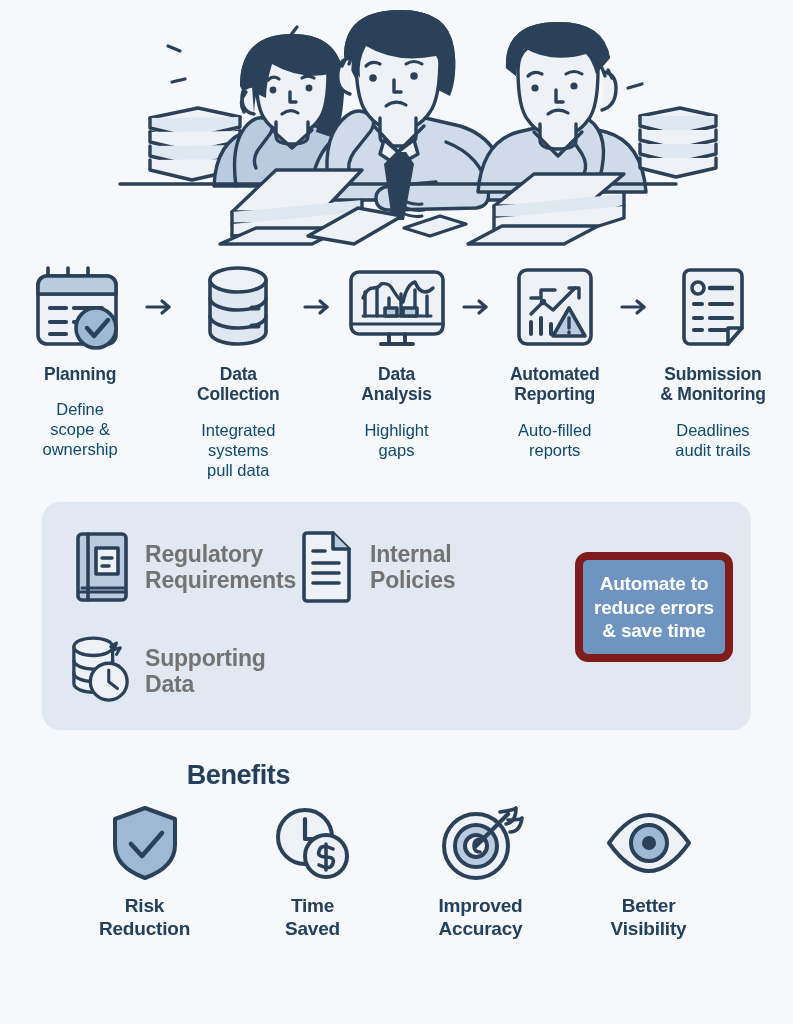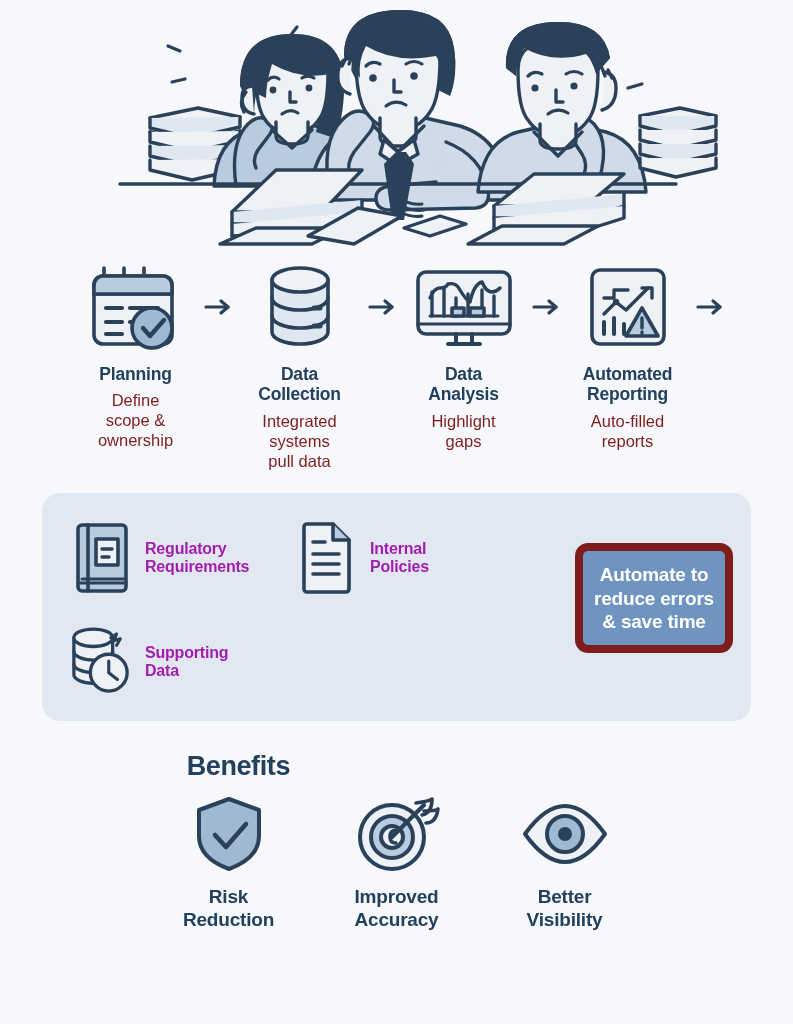--- a/index.html
+++ b/index.html
@@ -48,25 +48,25 @@
   .proc-title {
     margin-top: 14px;
     font-size: 17.5px;
     font-weight: bold;
     line-height: 1.17;
     text-align: center;
     color: #23405c;
     letter-spacing: -0.2px;
   }
   .proc-desc {
-    margin-top: 7px;
+    margin-top: 16px;
     font-size: 16.5px;
     line-height: 1.2;
     text-align: center;
-    color: #7f1d1d;
+    color: #0c4a6e;
   }
   .proc-arrow {
     width: 30px;
     height: 86px;
     display: flex;
     align-items: center;
     justify-content: center;
     flex: 0 0 auto;
   }
 
@@ -92,24 +92,24 @@
   }
   .doc-icon {
     width: 62px;
     height: 86px;
     flex: 0 0 auto;
     display: flex;
     align-items: center;
     justify-content: center;
   }
   .doc-label {
-    font-size: 16px;
+    font-size: 23px;
     font-weight: bold;
     line-height: 1.15;
-    color: #a21caf;
+    color: #737373;
     letter-spacing: -0.2px;
   }
   #automate-badge {
     position: absolute;
     right: 18px;
     top: 50px;
     width: 158px;
     background: #6e94bf;
     border: 8px solid #7f1d1d;
     border-radius: 13px;
@@ -417,20 +417,39 @@
 
   <div class="proc-arrow">
     <svg width="28" height="20" viewBox="0 0 28 20">
         <g fill="none" stroke="#2b4159" stroke-width="3.2" stroke-linecap="round" stroke-linejoin="round">
           <path d="M2 10 h22"></path>
           <path d="M17 4 l7 6 l-7 6"></path>
         </g>
       </svg>
   </div>
 
+  <div class="proc-step">
+    <div class="proc-icon">
+      <svg width="74" height="86" viewBox="0 0 74 86">
+        <g fill="none" stroke="#2b4159" stroke-width="3.6" stroke-linecap="round" stroke-linejoin="round">
+          <path d="M8 12 a6 6 0 0 1 6 -6 h46 a6 6 0 0 1 6 6 v52 l-14 16 h-38 a6 6 0 0 1 -6 -6 z" fill="#eef2f7"></path>
+          <path d="M66 64 h-14 v16"></path>
+          <circle cx="22" cy="24" r="6"></circle>
+          <path d="M34 24 h22" stroke-width="4.4"></path>
+          <path d="M18 40 h8 M34 40 h22" stroke-width="4.2"></path>
+          <path d="M18 54 h8 M34 54 h22" stroke-width="4.2"></path>
+          <path d="M18 66 h8 M34 66 h16" stroke-width="4.2"></path>
+        </g>
+      </svg>
+    </div>
+    <div class="proc-title" style="white-space:pre-line">Submission
+&amp; Monitoring</div>
+    <div class="proc-desc" style="white-space:pre-line">Deadlines
+audit trails</div>
+  </div>
 
 </div>
 
 <div id="docs-panel">
   <div class="doc-grid">
 
     <div class="doc-item">
       <div class="doc-icon">
         <svg width="58" height="78" viewBox="0 0 58 78">
           <g fill="none" stroke="#2b4159" stroke-width="3.6" stroke-linecap="round" stroke-linejoin="round">
@@ -499,20 +518,35 @@
           <g fill="none" stroke="#2b4159" stroke-width="4" stroke-linecap="round" stroke-linejoin="round">
             <path d="M38 4 l30 11 v26 q0 22 -30 33 q-30 -11 -30 -33 v-26 z" fill="#9fb9d4"></path>
             <path d="M24 40 l11 12 l20 -23" stroke-width="4.6"></path>
           </g>
         </svg>
       </div>
       <div class="benefit-label" style="white-space:pre-line">Risk
 Reduction</div>
     </div>
 
+    <div class="benefit-item">
+      <div class="benefit-icon">
+        <svg width="82" height="78" viewBox="0 0 82 78">
+          <g fill="none" stroke="#2b4159" stroke-width="4" stroke-linecap="round" stroke-linejoin="round">
+            <circle cx="33" cy="33" r="27" fill="#eef2f7"></circle>
+            <path d="M33 15 v20 h12" stroke-width="4.2"></path>
+            <circle cx="54" cy="52" r="21" fill="#eef2f7"></circle>
+            <path d="M54 40 v26" stroke-width="3.6"></path>
+            <path d="M61 45 q-12 -6 -14 2 q-2 6 7 6 q9 0 7 6 q-2 8 -14 2" stroke-width="3.6"></path>
+          </g>
+        </svg>
+      </div>
+      <div class="benefit-label" style="white-space:pre-line">Time
+Saved</div>
+    </div>
 
     <div class="benefit-item">
       <div class="benefit-icon">
         <svg width="86" height="78" viewBox="0 0 86 78">
           <g fill="none" stroke="#2b4159" stroke-width="4" stroke-linecap="round" stroke-linejoin="round">
             <circle cx="38" cy="42" r="32" fill="#eef2f7"></circle>
             <circle cx="38" cy="42" r="21" fill="#b9ccdf"></circle>
             <circle cx="38" cy="42" r="11" fill="#eef2f7"></circle>
             <path d="M38 42 l32 -32" stroke-width="4.2"></path>
             <path d="M62 8 q14 -2 16 -4 q0 14 -10 16" stroke-width="3.6"></path>

